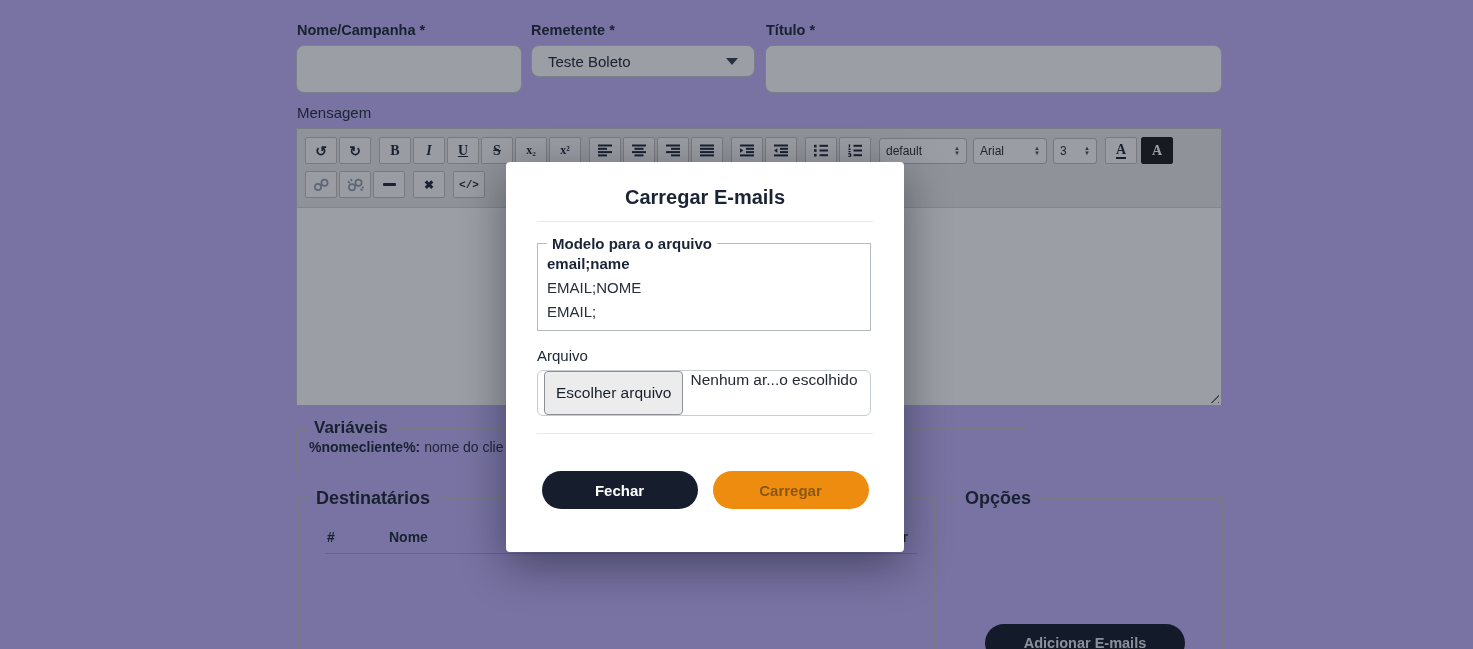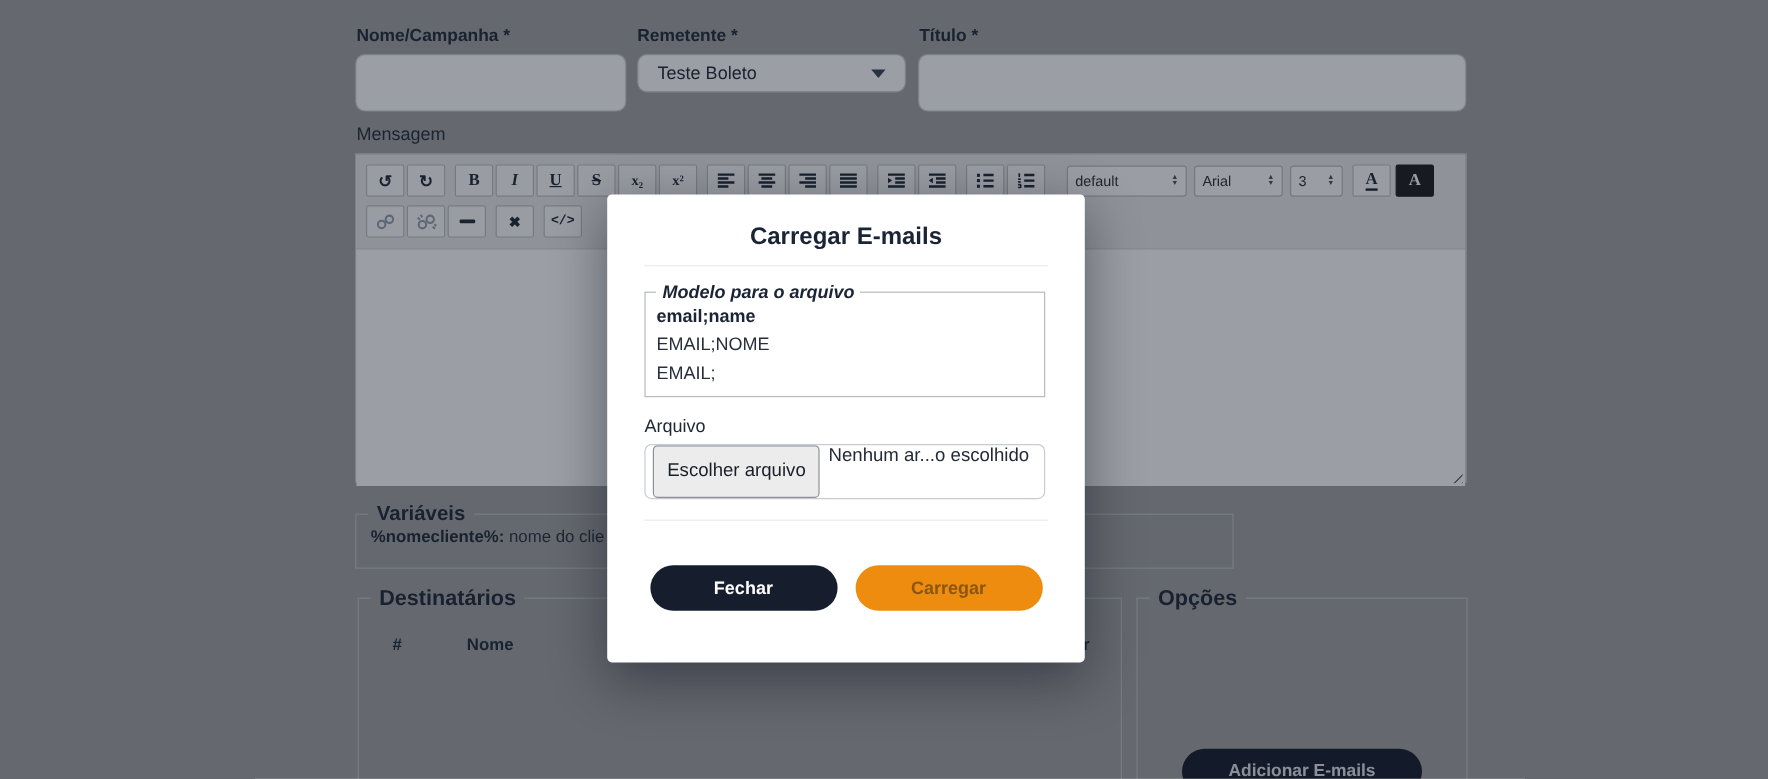--- a/index.html
+++ b/index.html
@@ -1,19 +1,19 @@
 <!DOCTYPE html>
 <html><head>
 <meta charset="utf-8">
 <style>
   * { margin:0; padding:0; box-sizing:border-box; }
   html,body { background:#888; }
   .canvas {
     position:relative; width:1473px; height:649px; overflow:hidden;
-    background:#a3a3a3; font-family:"Liberation Sans", sans-serif; color:#1f2937;
+    background:#c4b5fd; font-family:"Liberation Sans", sans-serif; color:#1f2937;
   }
   
   .bg { position:absolute; inset:0; }
   .flabel { position:absolute; font-size:14.5px; font-weight:600; color:#202a38; }
   .tinput {
     position:absolute; height:48px; border:1px solid #c9ced4; border-radius:8px;
     background:#fff; font-size:15px; color:#202a38; padding:0 14px; outline:none;
   }
   .tselect {
     position:absolute; height:32px; border:1px solid #c9ced4; border-radius:8px;
@@ -85,21 +85,21 @@
   }
   
   .overlay { position:absolute; inset:0; background:rgba(16,23,39,0.42); }
   .modal {
     position:absolute; left:506px; top:162px; width:398px; height:390px;
     background:#fff; border-radius:4px; box-shadow:0 14px 45px rgba(8,13,28,0.45);
   }
   .m-title { margin-top:24px; text-align:center; font-size:20px; font-weight:700; color:#1b2435; }
   .m-div { border:none; border-top:1px solid #e7eaef; margin:12px 31px 0; }
   .m-fs { margin:13px 33px 0 31px; height:96px; border:1px solid #b6bac1; }
-  .m-fs legend { font-size:15px; font-weight:700; color:#1b2435; padding:0 5px; margin-left:9px;font-style:italic; }
+  .m-fs legend { font-size:15px; font-weight:700; color:#1b2435; padding:0 5px; margin-left:9px; }
   .m-line { font-size:15px; line-height:24px; padding-left:9px; color:#262f3c; }
   .m-line.first { font-weight:700; color:#1b2435; }
   .m-filelabel { margin:16px 0 6px 31px; font-size:15px; color:#212936; }
   .m-filebox {
     margin:0 33px 0 31px; height:46px; border:1px solid #c7ccd2; border-radius:6px;
     display:flex; padding-left:6px; overflow:hidden;
   }
   .m-filebtn {
     background:#ececec; border:1px solid #8d9095; border-radius:4px; padding:5px 11px;
     font-size:15.5px; color:#191f28; font-family:inherit; cursor:pointer; white-space:nowrap;
@@ -256,21 +256,21 @@
                   </g>
                   <g stroke="#1f2937" stroke-width="1.4">
                     <path d="M1.4 0.4V3.4"></path>
                     <path d="M0.4 5.2H2.6M0.4 7.6H2.6"></path>
                     <path d="M0.4 9.8H2.6M0.4 12.4H2.6M2.6 9.8V12.4"></path>
                   </g>
                 </svg>
             </button>
           </div>
           <div class="tgroup" style="gap:6px;">
-            <div class="tsel" style="width:100px;margin-left:10px;">
+            <div class="tsel" style="width:88px;">
               <span class="sval">default</span>
               <span class="ud">▲<span>▼</span></span>
             </div>
             <div class="tsel" style="width:74px;">
               <span class="sval">Arial</span>
               <span class="ud">▲<span>▼</span></span>
             </div>
             <div class="tsel" style="width:44px;">
               <span class="sval">3</span>
               <span class="ud">▲<span>▼</span></span>

